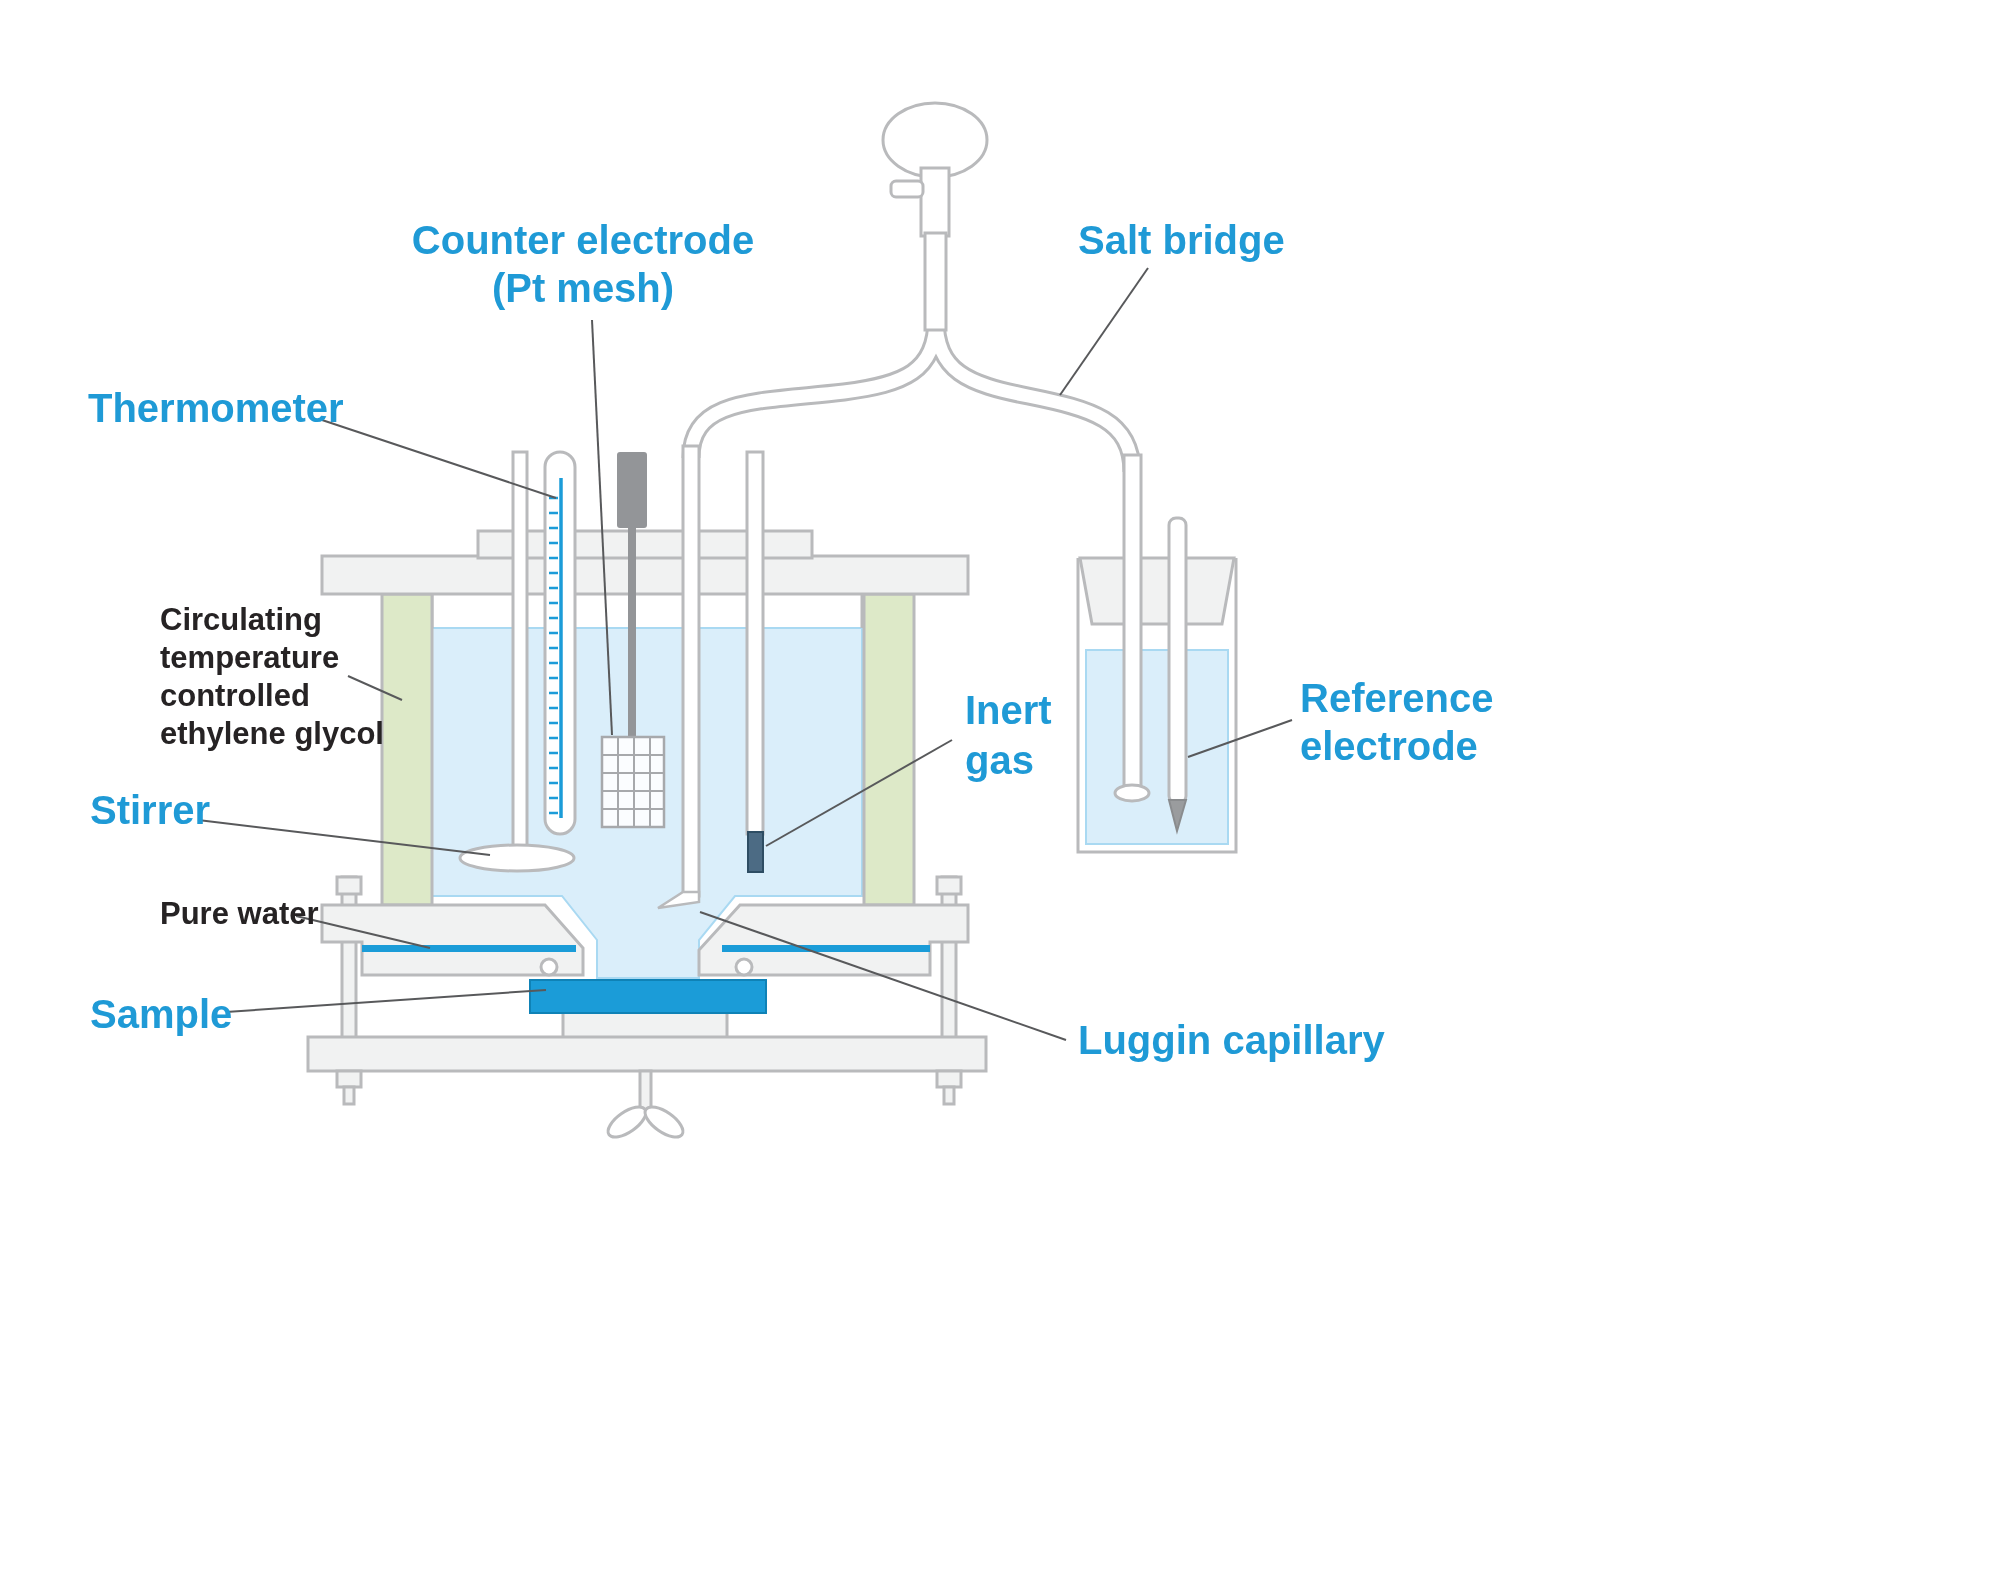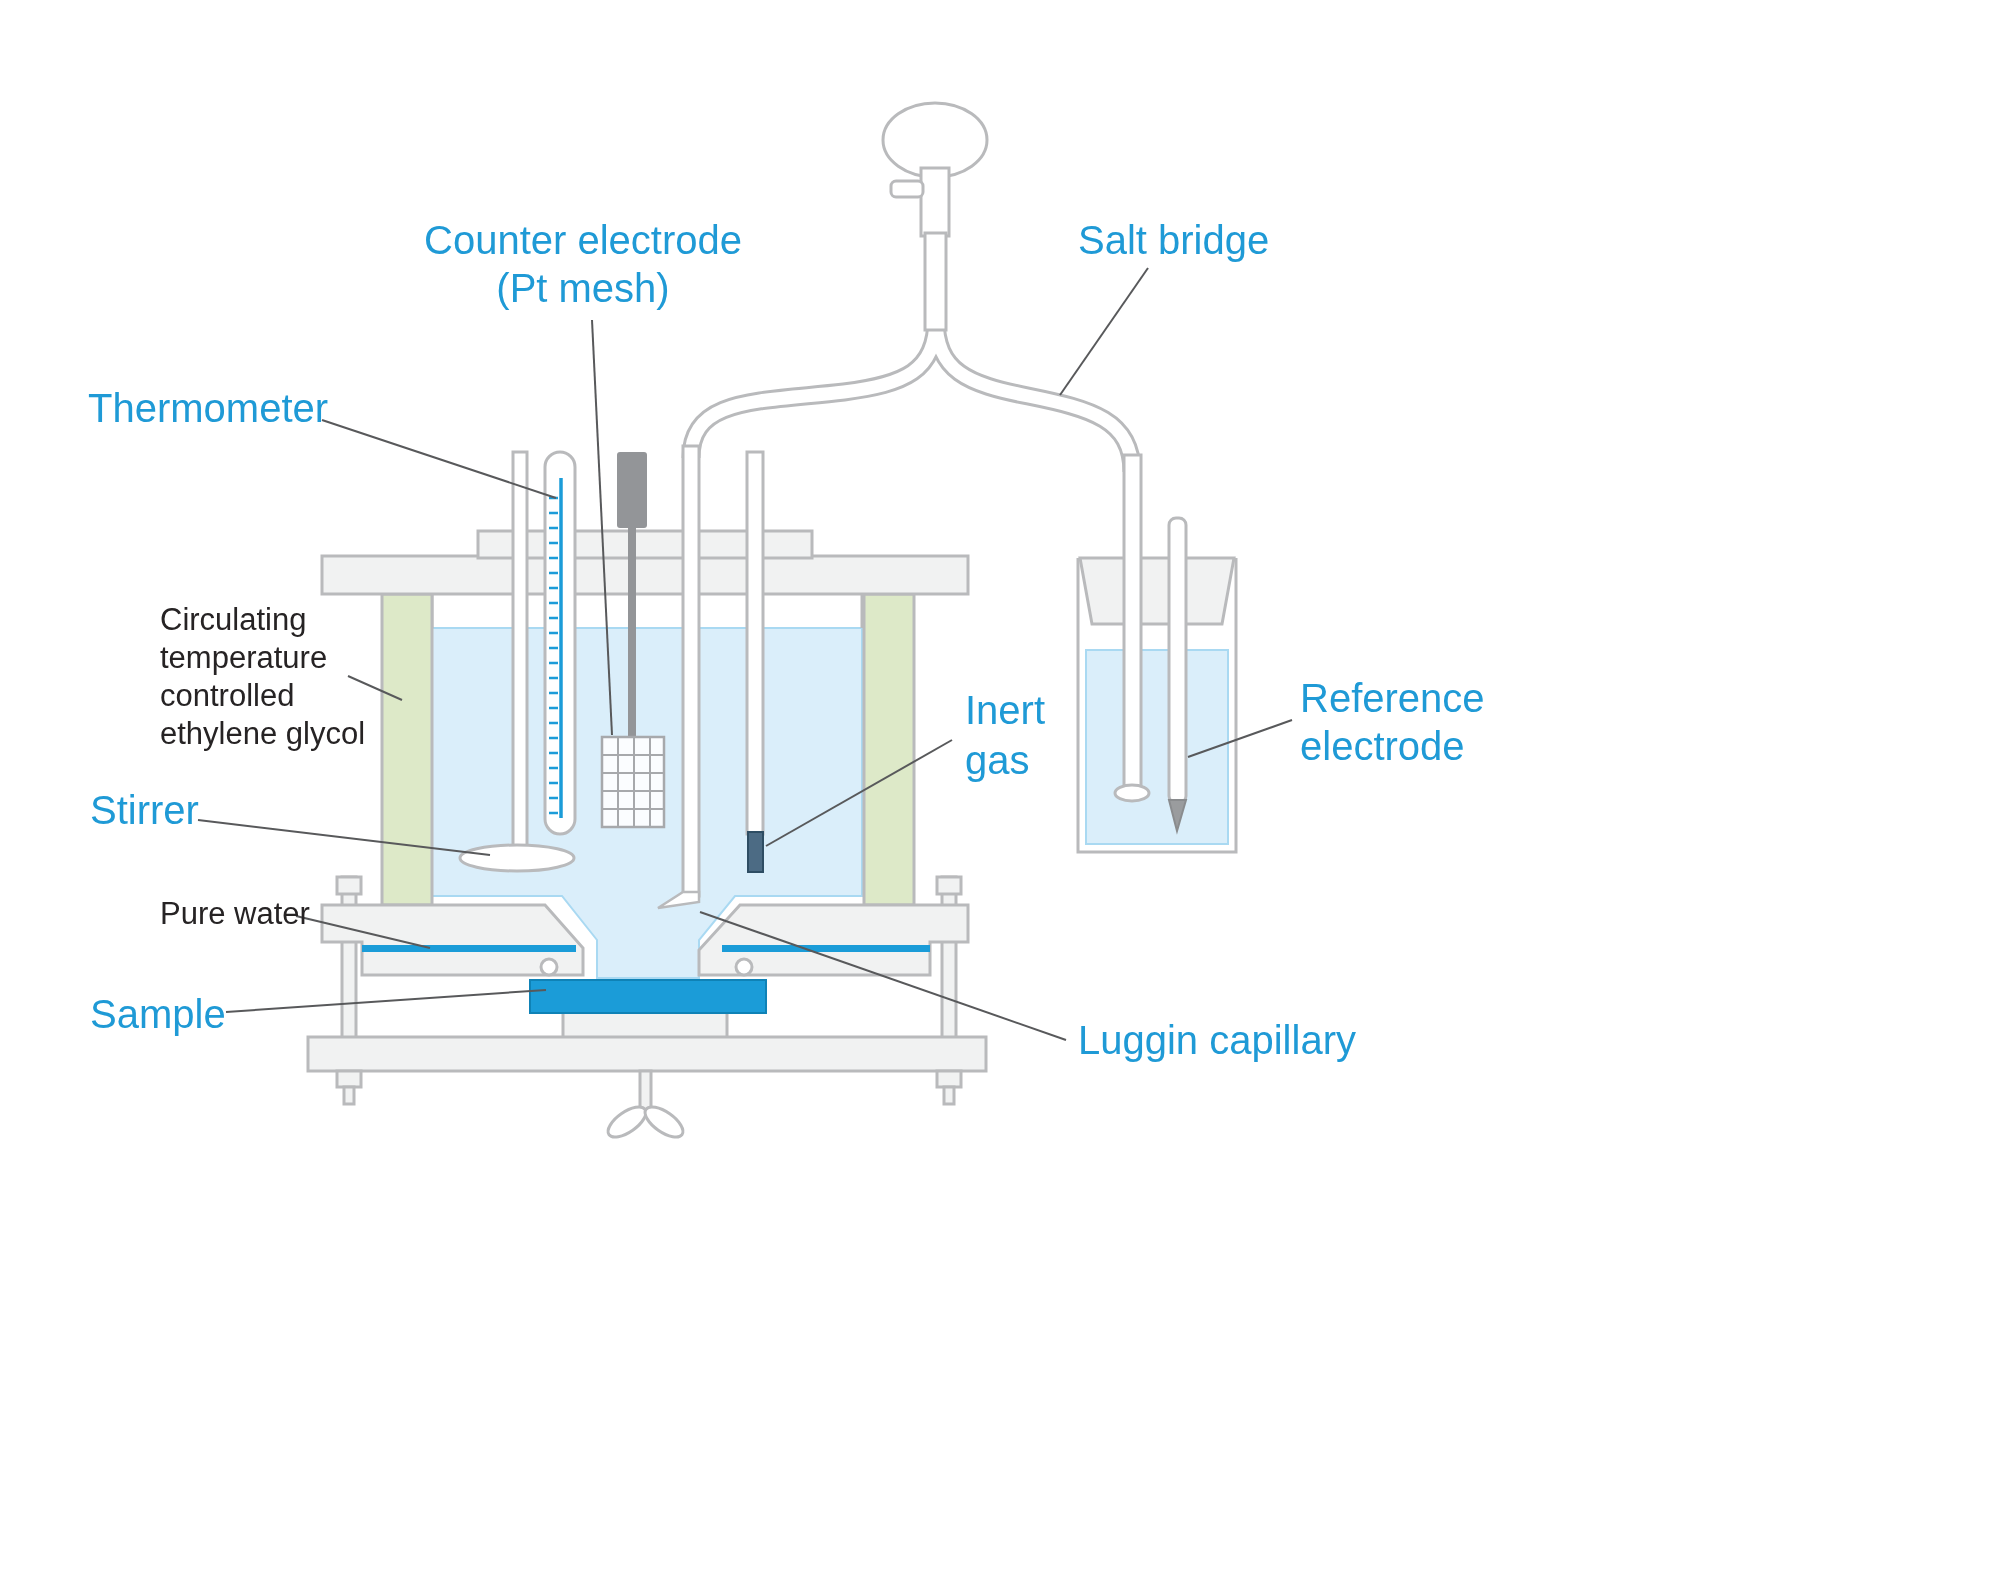--- a/index.html
+++ b/index.html
@@ -1,16 +1,16 @@
 <!DOCTYPE html>
 <html style="--label-blue: #1f9ad6; --text-black: #262324; --outline-gray: #b9babc; --plate-gray: #f1f2f2; --liquid-blue: #daeefa; --liquid-edge: #a9d9f2; --jacket-green: #dde9c8; --accent-blue: #1b9cd8; --leader-gray: #58595b; --part-gray: #939598; --frit-dark: #4c6b84;"><head>
 <meta charset="utf-8">
 <style>
   html,body{margin:0;padding:0;background:#ffffff;}
-  .stage{width:2000px;height:1580px;background:#ffffff;position:relative;overflow:hidden;}
+  .stage{width:2000px;height:1580px;background:#ffffff;position:relative;overflow:hidden;font-weight:bold;}
   svg{display:block;}
   .outline{fill:#ffffff;stroke:var(--outline-gray);stroke-width:3;}
   .plate{fill:var(--plate-gray);stroke:var(--outline-gray);stroke-width:3;}
   .liquid{fill:var(--liquid-blue);stroke:var(--liquid-edge);stroke-width:2;}
   .green{fill:var(--jacket-green);stroke:var(--outline-gray);stroke-width:3;}
   .graypart{fill:var(--part-gray);stroke:none;}
   .tube-outer{stroke:var(--outline-gray);stroke-width:19;fill:none;}
   .tube-inner{stroke:#ffffff;stroke-width:13;fill:none;}
   .accent{fill:var(--accent-blue);stroke:none;}
   .sample-fill{fill:var(--accent-blue);stroke:#0f82b6;stroke-width:2;}

